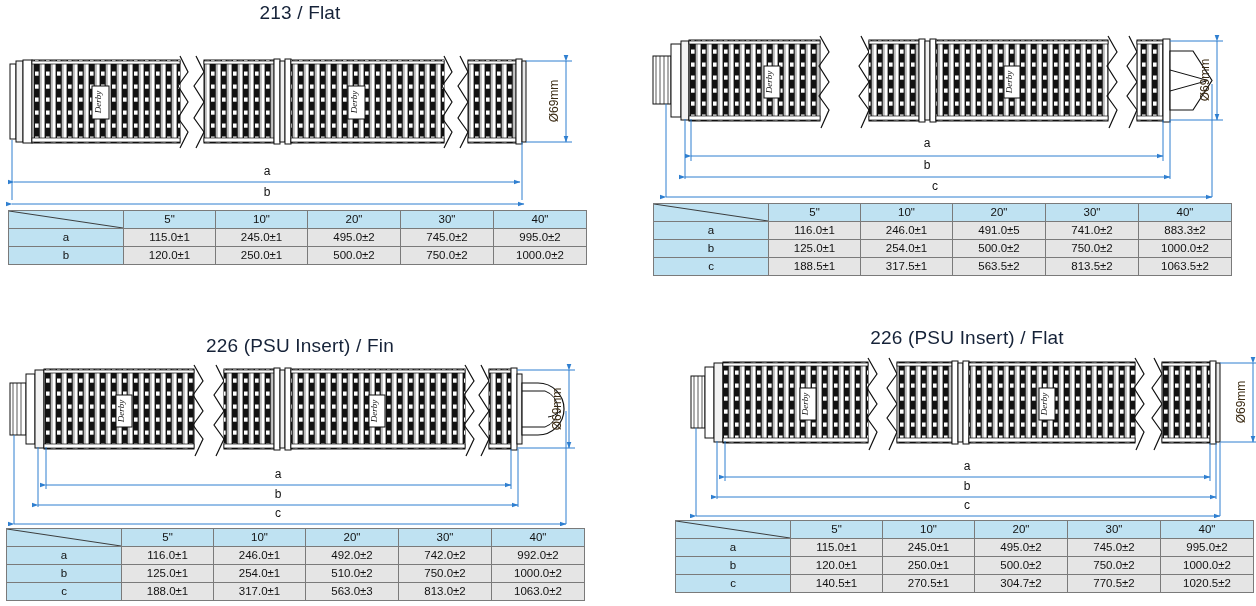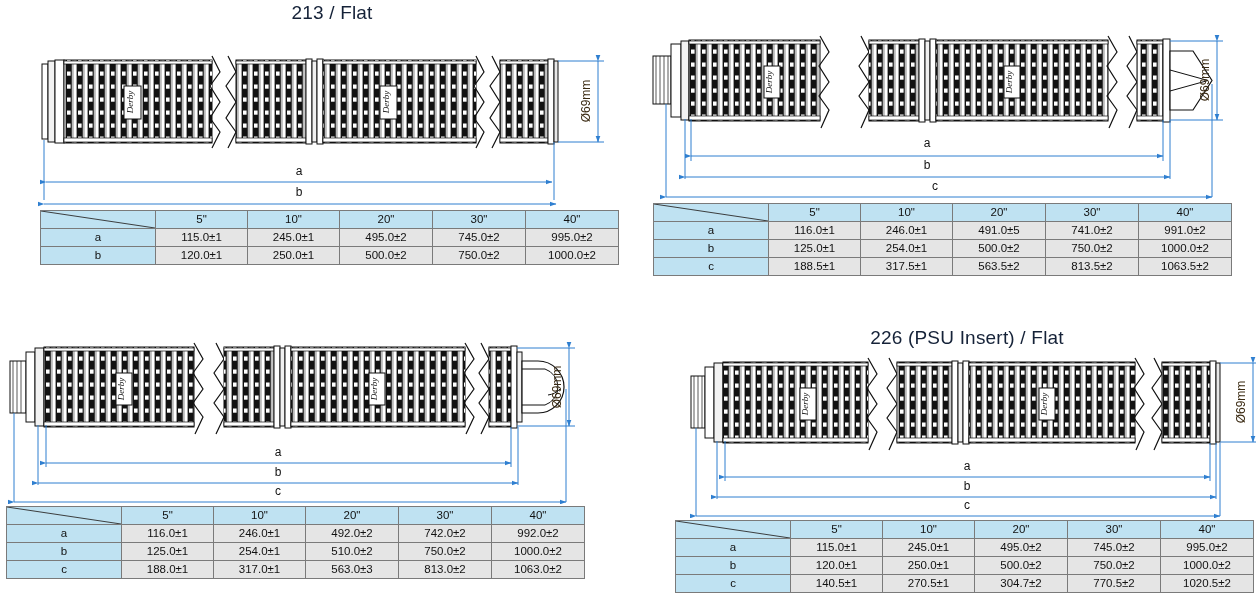--- a/index.html
+++ b/index.html
@@ -55,21 +55,21 @@
   th.corner .slash{
     position:absolute;left:0;top:0;width:100%;height:100%;
     display:block;
   }
 </style>
 </head>
 <body>
 
 <div class="sheet">
 
-  <div class="panel" style="left:0px;top:2px;width:600px;padding-left:32px;">
+  <div class="panel" style="left:0px;top:2px;width:600px;">
     <div class="panel-title">213 / Flat</div>
     <div class="drawing" style="margin-top:4px;">
       <svg width="600" height="180" viewBox="0 0 600 180">
         <defs>
 
           <pattern id="ribA" x="0" y="0" width="11" height="10" patternUnits="userSpaceOnUse">
             <rect x="0" y="0" width="11" height="10" fill="#ffffff"></rect>
             <rect x="0.6" y="0" width="6.2" height="10" fill="#121212"></rect>
             <rect x="7.4" y="0" width="1.1" height="10" fill="#8d8d8d"></rect>
           </pattern>
@@ -298,21 +298,21 @@
           <th class="hd">40"</th>
         </tr>
       </thead>
       <tbody>
         <tr>
           <td class="rowlbl">a</td>
           <td class="val">116.0±1</td>
           <td class="val">246.0±1</td>
           <td class="val">491.0±5</td>
           <td class="val">741.0±2</td>
-          <td class="val">991.0±2</td>
+          <td class="val">883.3±2</td>
         </tr>
         <tr>
           <td class="rowlbl">b</td>
           <td class="val">125.0±1</td>
           <td class="val">254.0±1</td>
           <td class="val">500.0±2</td>
           <td class="val">750.0±2</td>
           <td class="val">1000.0±2</td>
         </tr>
         <tr>
@@ -321,20 +321,21 @@
           <td class="val">317.5±1</td>
           <td class="val">563.5±2</td>
           <td class="val">813.5±2</td>
           <td class="val">1063.5±2</td>
         </tr>
       </tbody>
     </table>
   </div>
 
   <div class="panel" style="left:0px;top:335px;width:600px;">
+    <div class="panel-title">226 (PSU Insert) / Fin</div>
     <div class="drawing" style="margin-top:4px;">
       <svg width="600" height="165" viewBox="0 0 600 165">
         <g>
           <rect x="10" y="22" width="16" height="52" fill="#ffffff" stroke="#111" stroke-width="1"></rect>
           <line x1="13" y1="22" x2="13" y2="74" stroke="#111" stroke-width="0.7"></line>
           <line x1="17" y1="22" x2="17" y2="74" stroke="#111" stroke-width="0.7"></line>
           <line x1="21" y1="22" x2="21" y2="74" stroke="#111" stroke-width="0.7"></line>
           <rect x="26" y="13" width="9" height="70" fill="#ffffff" stroke="#111" stroke-width="1"></rect>
           <rect x="35" y="9" width="9" height="78" fill="#f2f2f2" stroke="#111" stroke-width="1"></rect>
 

